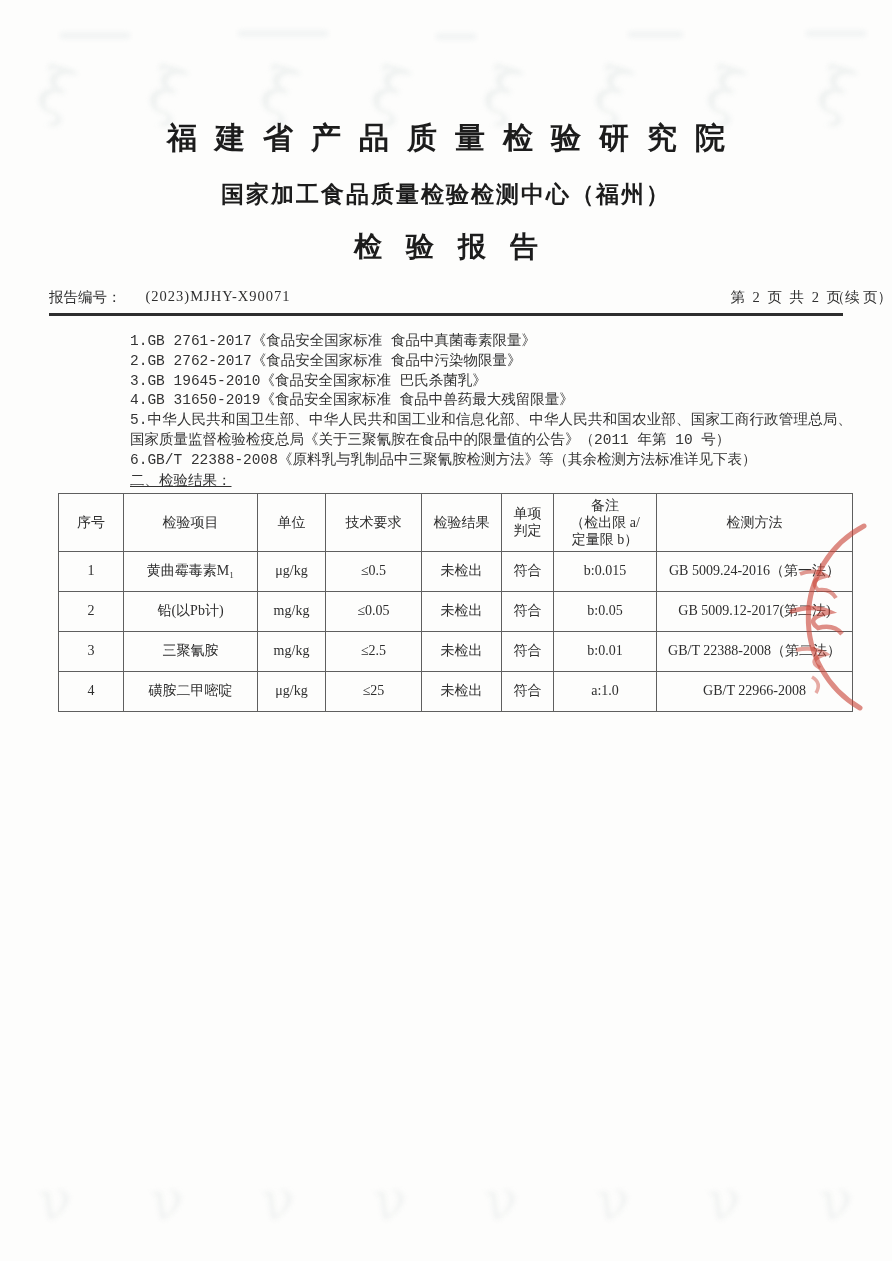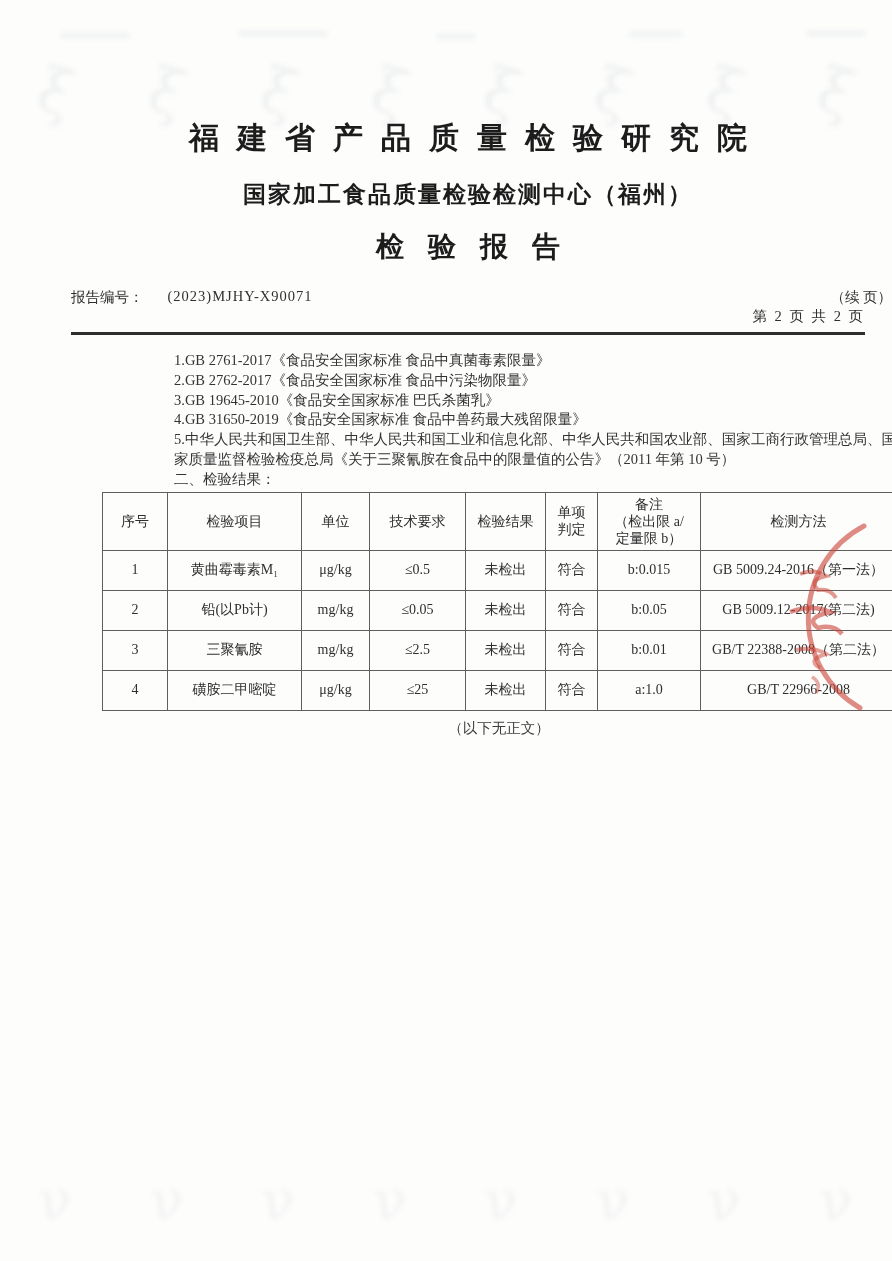--- a/index.html
+++ b/index.html
@@ -5,53 +5,52 @@
   * { margin:0; padding:0; box-sizing:border-box; }
   html,body { background:#e9e9e9; }
   .page {
     position:relative;
     width:892px; height:1261px;
     margin:0 auto;
     background:#fdfdfc;
     overflow:hidden;
     font-family:"Liberation Serif","DejaVu Serif",serif;
     color:#3a3a3a;
-    padding-left:44px;
   }
   .doc { position:relative; z-index:2; filter:blur(0.25px); }
 
   
   .wm-row { position:absolute; left:0; width:100%; display:flex; justify-content:space-around; z-index:1; pointer-events:none; }
   .wm-row.top { top:55px; }
   .wm-row.bottom { top:1168px; }
   .wm-glyph { font-size:62px; color:#eef1f0; filter:blur(2.5px); transform:rotate(18deg); font-family:"DejaVu Serif",serif; }
   .wm-row.bottom .wm-glyph { font-size:54px; transform:rotate(-8deg); color:#f1f3f2; }
   .wm-dash { position:absolute; height:7px; background:#f2f4f4; filter:blur(2px); border-radius:3px; z-index:1; }
 
   
   .hdr { text-align:center; padding-top:118px; color:#1c1c1c; }
   .hdr .t1 { font-size:30px; font-weight:700; letter-spacing:18px; text-indent:18px; }
   .hdr .t2 { font-size:23px; font-weight:700; letter-spacing:2px; margin-top:20px; }
   .hdr .t3 { font-size:28px; font-weight:700; letter-spacing:24px; text-indent:24px; margin-top:18px; }
 
   
-  .meta { width:794px; margin:22px auto 0 auto; display:flex; align-items:baseline; font-size:14.5px; color:#2f2f2f;flex-direction:column; }
+  .meta { width:794px; margin:22px auto 0 auto; display:flex; align-items:baseline; font-size:14.5px; color:#2f2f2f; }
   .meta .m-left { display:flex; }
   .meta .m-no { margin-left:24px; letter-spacing:1px; }
   .meta .m-cont { position:absolute; left:8px; right:0; text-align:right; }
   .meta .m-page { margin-left:auto; letter-spacing:2px; }
   .meta-wrap { position:relative; }
   .rule { width:794px; margin:6px auto 0 auto; border-top:3.5px solid #2e2e2e; }
 
   
   .basis { width:722px; margin:16px 0 0 130px; font-size:14.5px; line-height:19.8px; color:#333; }
-  .basis .b-item { text-align:justify; }
-
-  
-  .results-heading { margin-left:130px; font-size:14.5px; color:#333; }
+  .basis .b-item { text-align:justify;font-family:Liberation Mono, monospace; }
+
+  
+  .results-heading { margin-left:130px; font-size:14.5px; color:#333;text-decoration:underline; }
   table.results { border-collapse:collapse; width:794px; margin:3px 0 0 58px; table-layout:fixed; font-size:14px; color:#2e2e2e; }
   table.results th, table.results td { border:1px solid #5f5f5f; padding:2px 4px; text-align:center; vertical-align:middle; font-weight:400; }
   table.results th { white-space:pre-line; line-height:17px; height:58px; }
   table.results td { height:40px; }
   td.c-item { text-align:left; padding-left:9px; }
   td.c-method { text-align:left; padding-left:12px; }
 
   .below-note { width:794px; margin:8px 0 0 58px; text-align:center; font-size:14.5px; color:#3c3c3c; }
 
   
@@ -107,20 +106,21 @@
       </div>
     </div>
     <div class="rule"></div>
 
     <div class="basis">
       <div class="b-item">1.GB 2761-2017《食品安全国家标准 食品中真菌毒素限量》</div>
       <div class="b-item">2.GB 2762-2017《食品安全国家标准 食品中污染物限量》</div>
       <div class="b-item">3.GB 19645-2010《食品安全国家标准 巴氏杀菌乳》</div>
       <div class="b-item">4.GB 31650-2019《食品安全国家标准 食品中兽药最大残留限量》</div>
       <div class="b-item">5.中华人民共和国卫生部、中华人民共和国工业和信息化部、中华人民共和国农业部、国家工商行政管理总局、国家质量监督检验检疫总局《关于三聚氰胺在食品中的限量值的公告》（2011 年第 10 号）</div>
+      <div class="b-item">6.GB/T 22388-2008《原料乳与乳制品中三聚氰胺检测方法》等（其余检测方法标准详见下表）</div>
     </div>
 
     <div class="results-heading">二、检验结果：</div>
 
     <table class="results">
       <colgroup>
         <col style="width:65px">
           <col style="width:134px">
           <col style="width:68px">
           <col style="width:96px">
@@ -181,21 +181,20 @@
           <td>μg/kg</td>
           <td>≤25</td>
           <td>未检出</td>
           <td>符合</td>
           <td>a:1.0</td>
           <td class="c-method">GB/T 22966-2008</td>
         </tr>
       </tbody>
     </table>
 
-    <div class="below-note">（以下无正文）</div>
   </div>
 
   <svg class="seal" viewBox="0 0 170 215" aria-hidden="true">
     <path d="M 122 14 A 104 104 0 0 0 118 196" fill="none" stroke="#c94538" stroke-width="5" stroke-linecap="round" opacity="0.62"></path>
     <path d="M 58 62 q 14 -6 26 2 q -18 4 -8 14 q 12 -2 18 8" fill="none" stroke="#c94538" stroke-width="4" opacity="0.55"></path>
     <path d="M 48 100 q 22 -8 40 0 q -26 6 -12 16 q 16 -4 24 6" fill="none" stroke="#c94538" stroke-width="4.5" opacity="0.6"></path>
     <path d="M 54 138 q 18 -4 30 4 q -20 6 -6 14" fill="none" stroke="#c94538" stroke-width="4" opacity="0.5"></path>
     <path d="M 70 165 q 10 6 4 16" fill="none" stroke="#c94538" stroke-width="3.5" opacity="0.45"></path>
   </svg>
 

